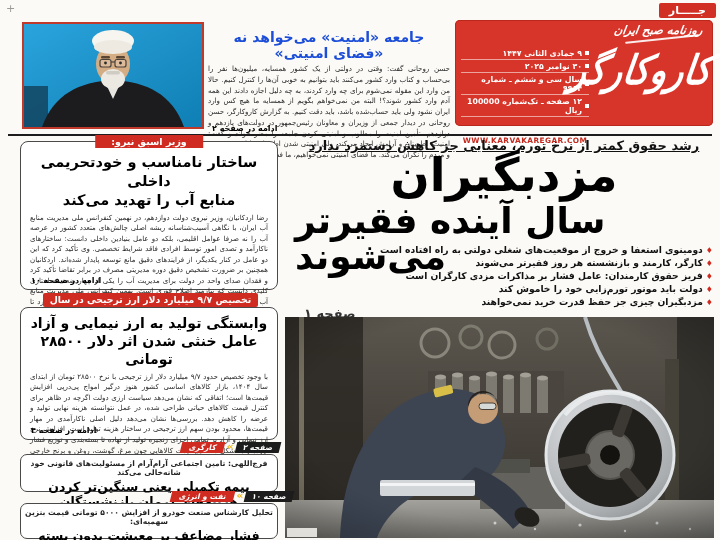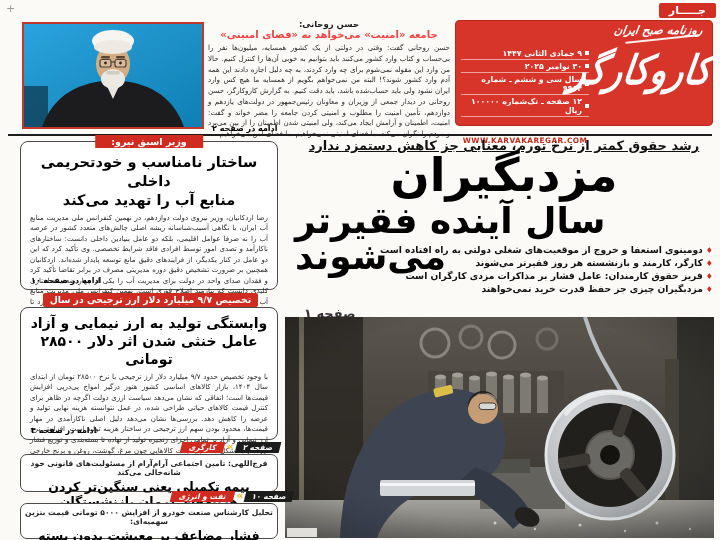--- a/index.html
+++ b/index.html
@@ -24,21 +24,21 @@
         font-weight:bold;padding:1.5px 0;border-bottom:1px solid rgba(255,255,255,.55);}
   .date-row:last-of-type{border-bottom:none;}
   .sq{width:4px;height:4px;background:#fff;flex:0 0 auto;}
   .website{margin-top:17px;background:#fff;color:#c62a1e;font-size:7.4px;font-weight:bold;
         text-align:center;letter-spacing:.4px;padding:2px 0;border-radius:1px;}
   
   .rouhani-photo{position:absolute;left:22px;top:22px;width:182px;height:107px;
         border:2px solid #c0392b;background:#1a96cf;box-sizing:border-box;}
   .rouhani-article{position:absolute;left:208px;top:19px;width:242px;height:114px;}
   .r-kicker{text-align:center;font-size:8.5px;font-weight:bold;color:#1c1c1c;}
-  .r-headline{text-align:center;font-size:10px;font-weight:800;color:#ef4444;margin:0 0 3px;}
+  .r-headline{text-align:center;font-size:14px;font-weight:800;color:#1d4ed8;margin:10px 0 3px;}
   .r-body{font-size:7.1px;line-height:1.52;text-align:justify;color:#2a2a2a;}
   .r-cont{position:absolute;left:4px;bottom:0;font-size:8px;font-weight:bold;color:#000;}
   .header-divider{position:absolute;left:8px;top:134px;width:704px;border-top:2px solid #1d1d1d;}
   
   .lead-kicker{position:absolute;left:295px;top:138px;width:418px;text-align:center;
         font-size:13px;font-weight:800;color:#111;text-decoration:underline;}
   .lead-h1{position:absolute;left:295px;top:152px;width:418px;text-align:center;
         font-size:46px;font-weight:900;color:#000;line-height:1;}
   .lead-h2{position:absolute;left:295px;top:203px;width:418px;text-align:left;
         font-size:36px;font-weight:700;color:#000;line-height:1;}
@@ -104,21 +104,21 @@
       <div class="date-row">
           <span class="sq"></span>
           <span>۳۰ نوامبر ۲۰۲۵</span>
         </div>
       <div class="date-row">
           <span class="sq"></span>
           <span>سال سی و ششم ـ شماره ۹۹۱۴</span>
         </div>
       <div class="date-row">
           <span class="sq"></span>
-          <span>۱۲ صفحه ـ تک‌شماره ۱۰۰۰۰۰ ریال</span>
+          <span>۱۲ صفحه ـ تک‌شماره 100000 ریال</span>
         </div>
       <div class="website">WWW.KARVAKAREGAR.COM</div>
     </div>
   </div>
 
   <div class="rouhani-photo">
     <svg width="178" height="103" viewBox="0 0 178 103">
       <defs>
         <linearGradient id="bg-blue" x1="0" y1="0" x2="1" y2="1">
           <stop offset="0" stop-color="#2aa3dc"></stop>
@@ -138,36 +138,36 @@
       <rect x="92" y="32" width="9" height="2.5" rx="1.2" fill="#5a4632"></rect>
       <rect x="76" y="35.5" width="11" height="7.5" rx="2" fill="rgba(255,255,255,.18)" stroke="#4a423a" stroke-width="1.2"></rect>
       <rect x="91" y="35.5" width="11" height="7.5" rx="2" fill="rgba(255,255,255,.18)" stroke="#4a423a" stroke-width="1.2"></rect>
       <line x1="87" y1="38" x2="91" y2="38" stroke="#4a423a" stroke-width="1.2"></line>
       <circle cx="81.5" cy="39" r="1.4" fill="#2e2a26"></circle>
       <circle cx="96.5" cy="39" r="1.4" fill="#2e2a26"></circle>
     </svg>
   </div>
 
   <div class="rouhani-article rtl">
-    <div class="r-kicker">حسن روحانی:</div>
     <div class="r-headline">جامعه «امنیت» می‌خواهد نه «فضای امنیتی»</div>
     <div class="r-body">حسن روحانی گفت: وقتی در دولتی از یک کشور همسایه، میلیون‌ها نفر را بی‌حساب و کتاب وارد کشور می‌کنند باید بتوانیم به خوبی آن‌ها را کنترل کنیم. حالا من وارد این مقوله نمی‌شوم برای چه وارد کردند، به چه دلیل اجازه دادند این همه آدم وارد کشور شوند؟! البته من نمی‌خواهم بگویم از همسایه ما هیچ کس وارد ایران نشود ولی باید حساب‌شده باشد، باید دقت کنیم. به گزارش کاروکارگر، حسن روحانی در دیدار جمعی از وزیران و معاونان رئیس‌جمهور در دولت‌های یازدهم و دوازدهم، تأمین امنیت را مطلوب و امنیتی کردن جامعه را مضر خواند و گفت: امنیت، اطمینان و آرامش ایجاد می‌کند، ولی امنیتی شدن اطمینان را از بین می‌برد و مردم را نگران می‌کند. ما فضای امنیتی نمی‌خواهیم، ما فضای امن می‌خواهیم.</div>
     <div class="r-cont">ادامه در صفحه ۲</div>
   </div>
 
   <div class="header-divider"></div>
 
   <div class="lead-kicker rtl">رشد حقوق کمتر از نرخ تورم، معنایی جز کاهش دستمزد ندارد</div>
   <div class="lead-h1 rtl">مزدبگیران</div>
   <div class="lead-h2 rtl">سال آینده فقیرتر می‌شوند</div>
 
   <div class="lead-bullets">
     <div class="bullet-row"><span class="diamond">♦</span><span>دومینوی استعفا و خروج از موقعیت‌های شغلی دولتی به راه افتاده است</span></div>
     <div class="bullet-row"><span class="diamond">♦</span><span>کارگر، کارمند و بازنشسته هر روز فقیرتر می‌شوند</span></div>
     <div class="bullet-row"><span class="diamond">♦</span><span>فریز حقوق کارمندان: عامل فشار بر مذاکرات مزدی کارگران است</span></div>
+    <div class="bullet-row"><span class="diamond">♦</span><span>دولت باید موتور تورم‌زایی خود را خاموش کند</span></div>
     <div class="bullet-row"><span class="diamond">♦</span><span>مزدبگیران چیزی جز حفظ قدرت خرید نمی‌خواهند</span></div>
   </div>
 
   <div class="page-ref">صفحه ۱</div>
 
   <div class="worker-photo">
     <svg width="429" height="221" viewBox="0 0 429 221">
       <defs>
         <linearGradient id="wallg" x1="0" y1="0" x2="0" y2="1">
           <stop offset="0" stop-color="#5a554d"></stop>

